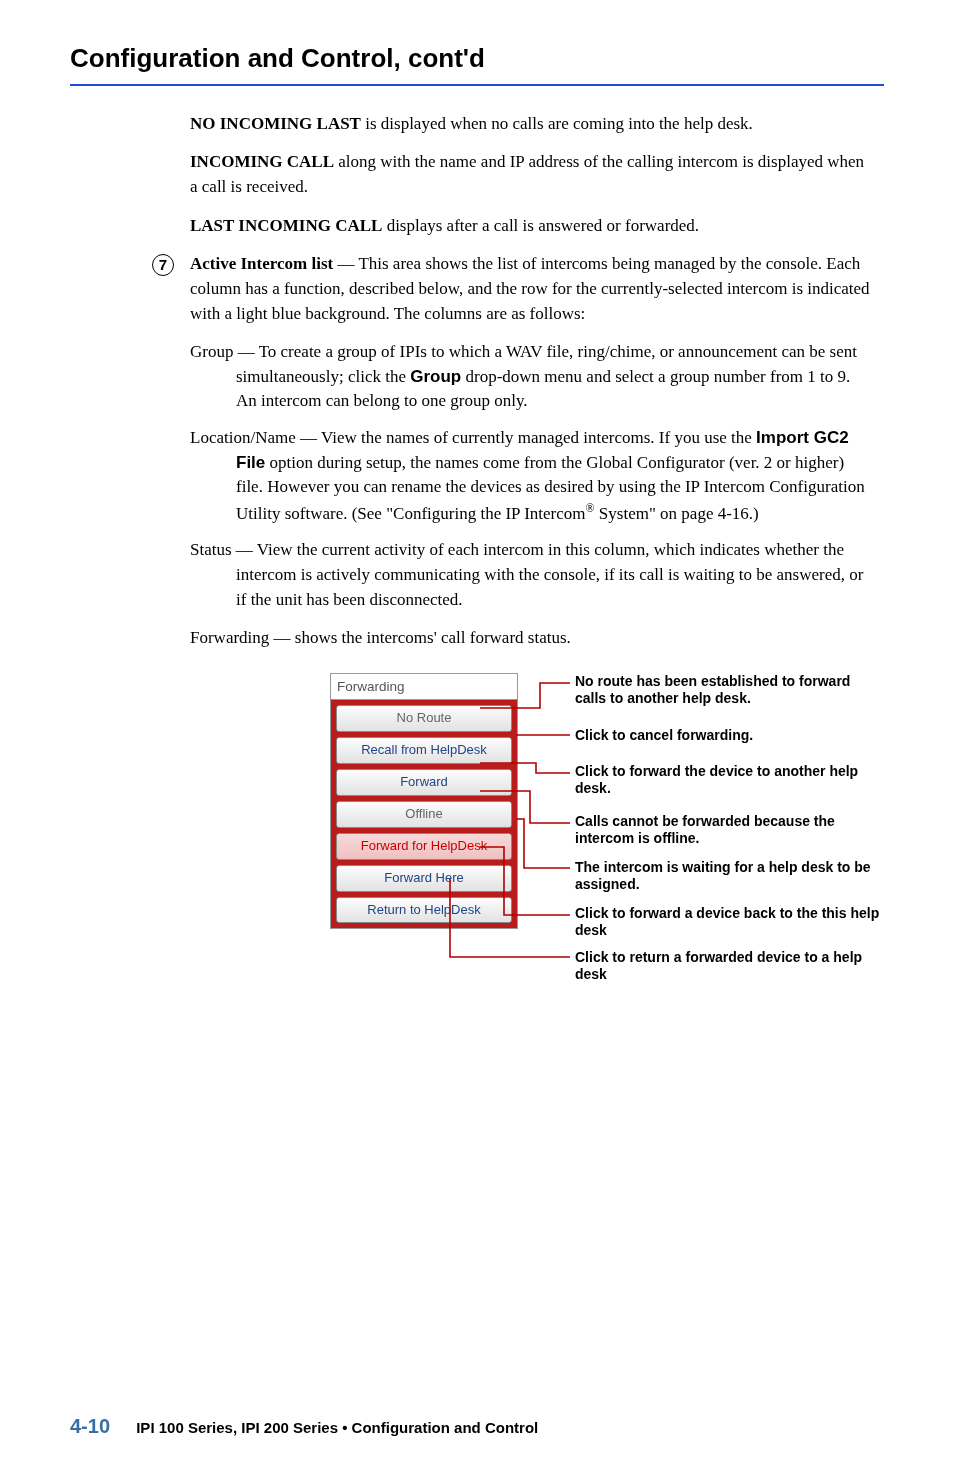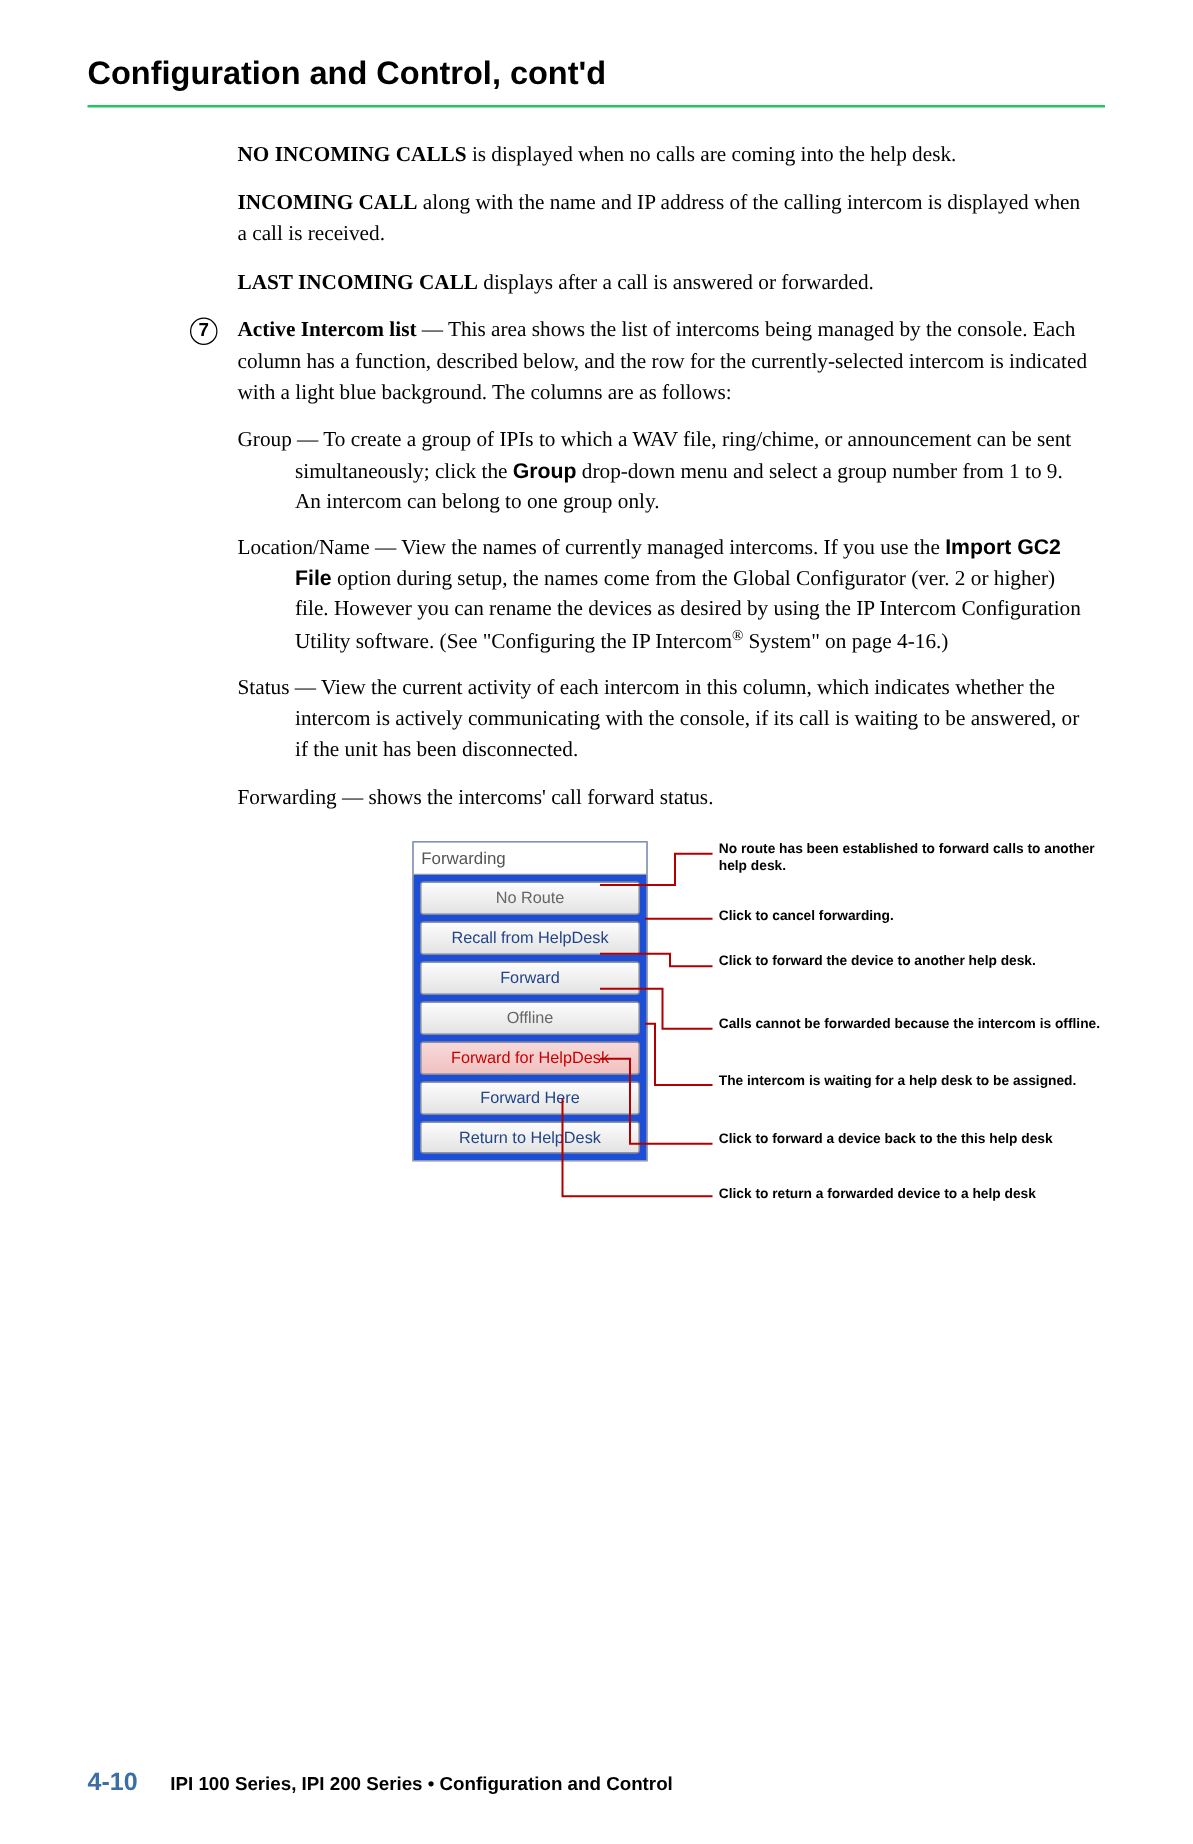--- a/index.html
+++ b/index.html
@@ -11,21 +11,21 @@
     background: #fff;
     width: 954px;
     height: 1475px;
     padding: 40px 70px 30px 70px;
     position: relative;
   }
   .section-title {
     font-family: Arial, Helvetica, sans-serif;
     font-size: 26px;
     font-weight: bold;
-    border-bottom: 2px solid #22c55e;
+    border-bottom: 2px solid #1d4ed8;
     padding-bottom: 6px;
     margin-bottom: 26px;
   }
   .content {
     padding-left: 120px;
     padding-right: 10px;
   }
   .para {
     margin-bottom: 14px;
   }
@@ -66,21 +66,21 @@
     position: relative;
     width: 560px;
     height: 320px;
   }
   .panel {
     position: absolute;
     left: 0;
     top: 0;
     width: 188px;
     border: 1px solid #999;
-    background: #1d4ed8;
+    background: #b91c1c;
     font-family: Arial, Helvetica, sans-serif;
     font-size: 13px;
   }
   .panel-header {
     background: #fff;
     border-bottom: 1px solid #999;
     padding: 3px 6px;
     font-size: 13.5px;
     color: #555;
   }
@@ -92,21 +92,21 @@
     border-radius: 3px;
     background: linear-gradient(#fdfdfd, #e2e2e2);
     font-size: 13px;
     color: #248;
   }
   .panel-btn.red-text { color: #c00; background: linear-gradient(#f7dada,#f0c0c0); }
   .panel-btn.gray-text { color: #666; }
   .annot {
     position: absolute;
     font-family: Arial, Helvetica, sans-serif;
-    font-size: 11px;
+    font-size: 14px;
     font-weight: bold;
     line-height: 1.25;
     color: #000;
     width: 310px;
   }
   svg.leader {
     position: absolute;
     left: 0;
     top: 0;
     width: 560px;
@@ -130,21 +130,21 @@
   .footer .ft-bold { font-weight: bold; }
 </style>
 </head>
 <body>
 
 <div class="section-title">Configuration and Control, cont'd</div>
 
 <div class="content">
 
   <p class="para">
-    <span class="bold-run">NO INCOMING CALLS</span><span> is displayed when no calls are coming into the help desk.</span>
+    <span class="bold-run">NO INCOMING LAST</span><span> is displayed when no calls are coming into the help desk.</span>
   </p>
 
   <p class="para">
     <span class="bold-run">INCOMING CALL</span><span> along with the name and IP address of the calling intercom is displayed when a call is received.</span>
   </p>
 
   <p class="para">
     <span class="bold-run">LAST INCOMING CALL</span><span> displays after a call is answered or forwarded.</span>
   </p>
 

